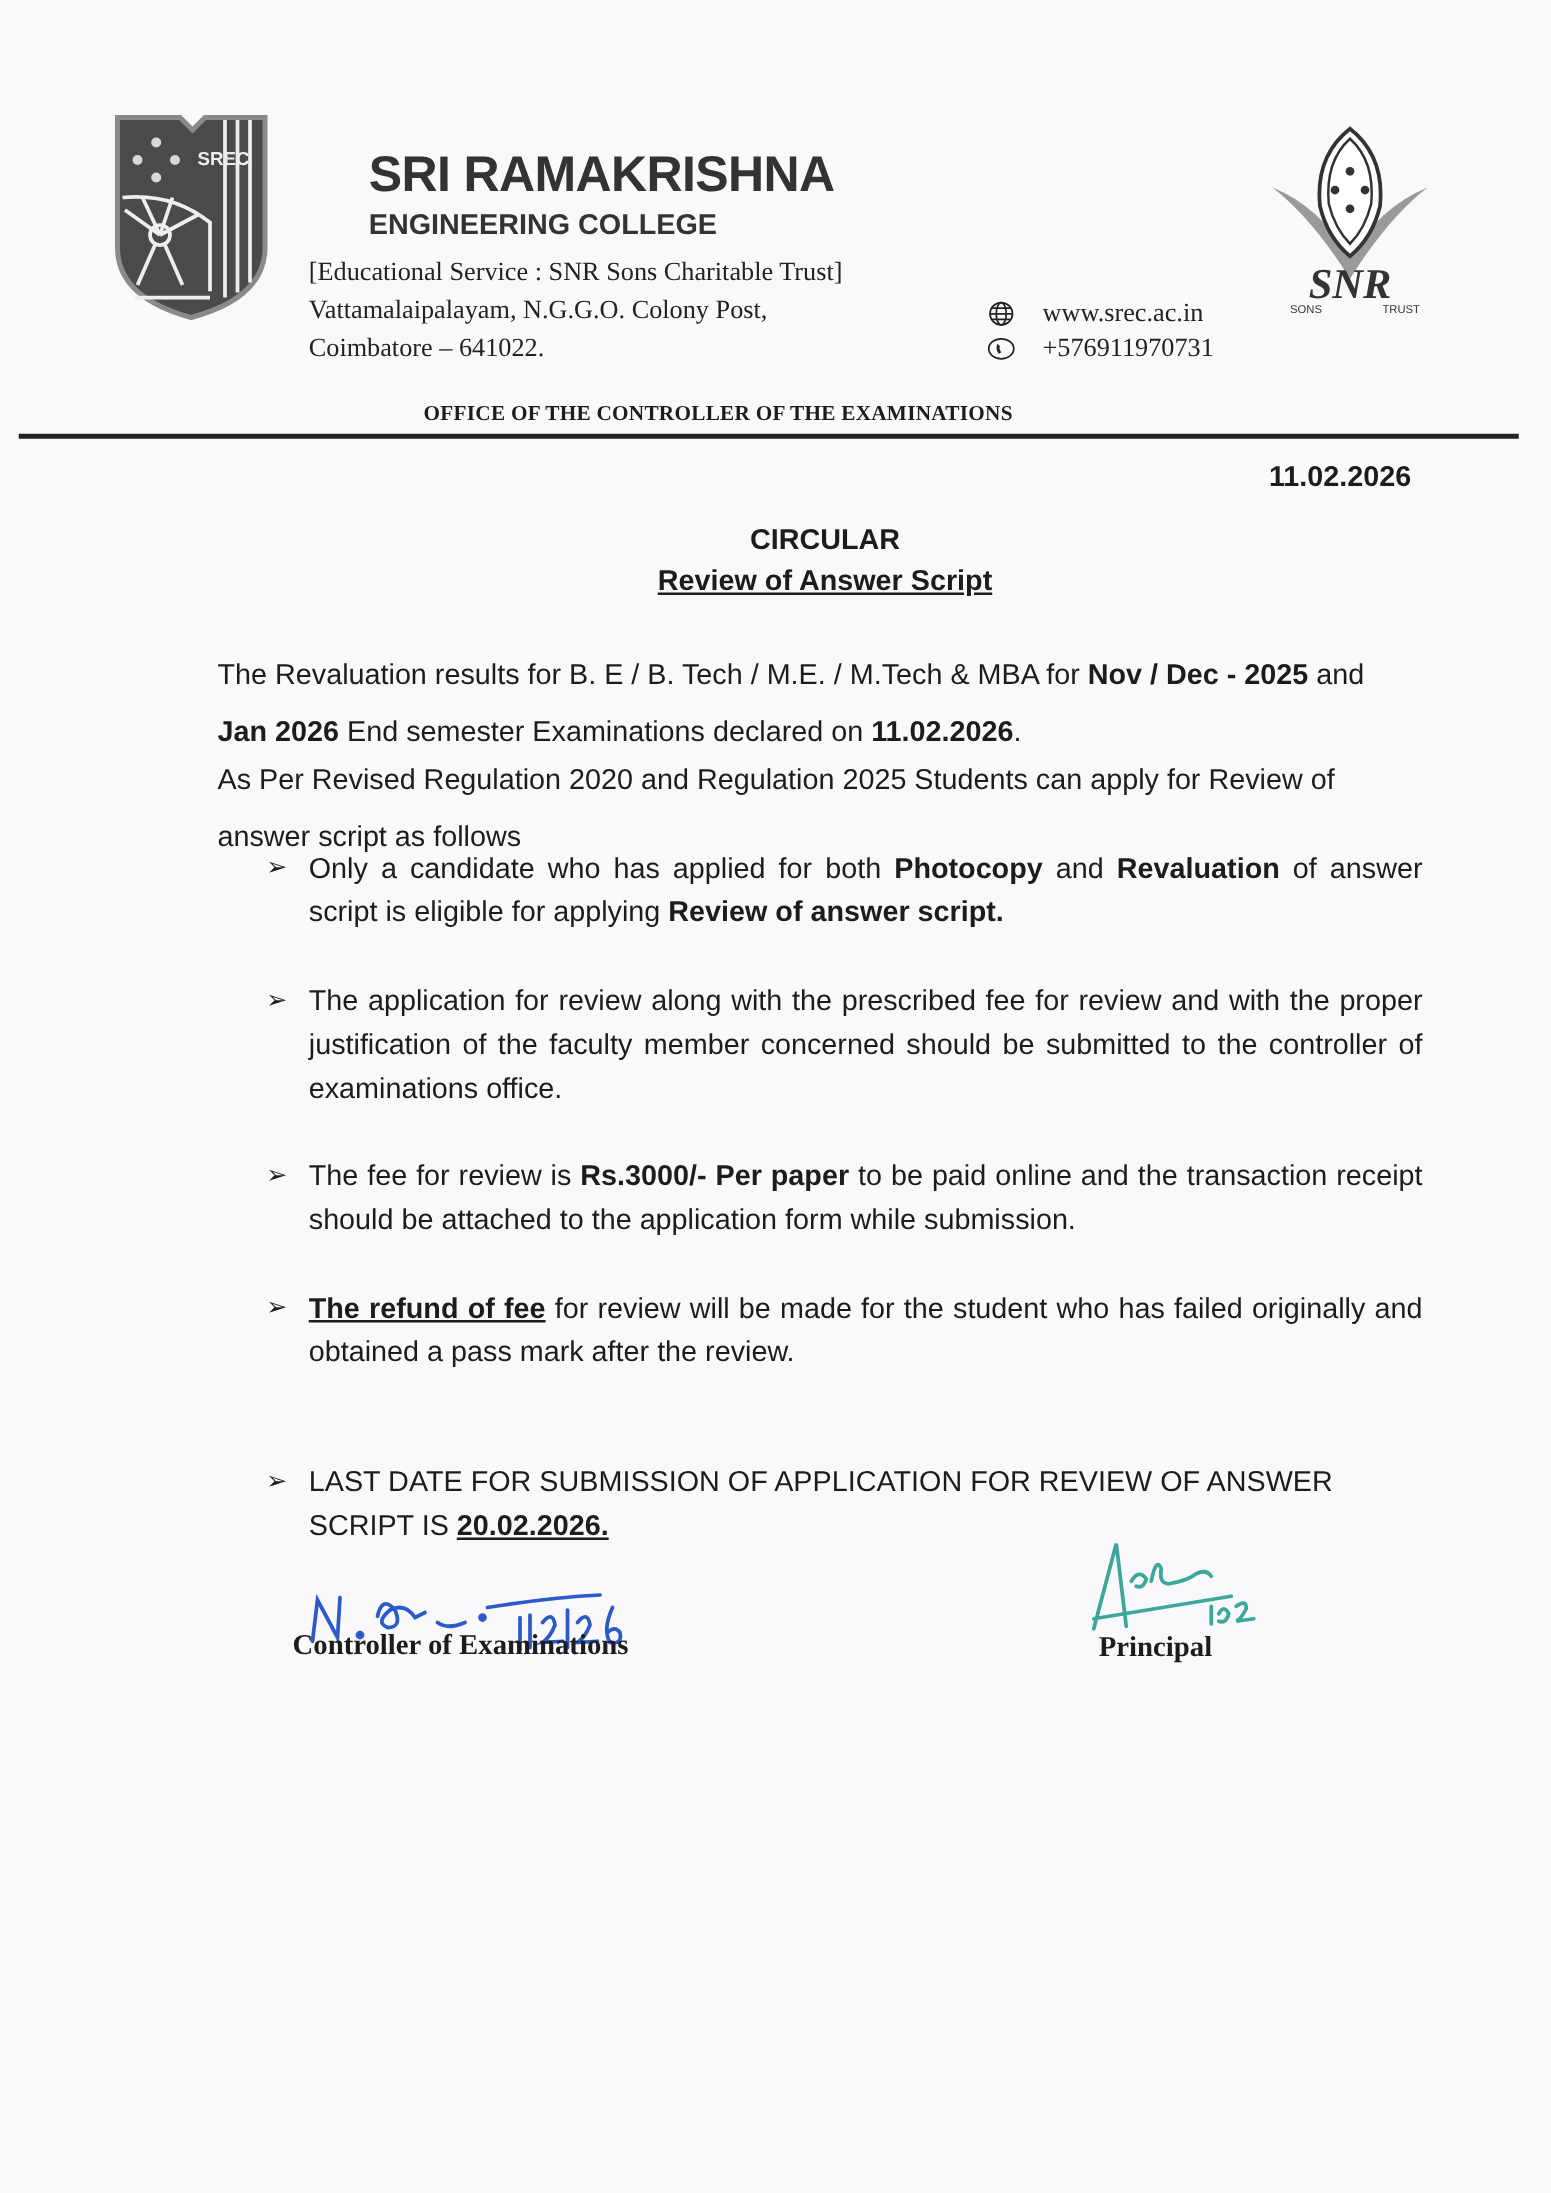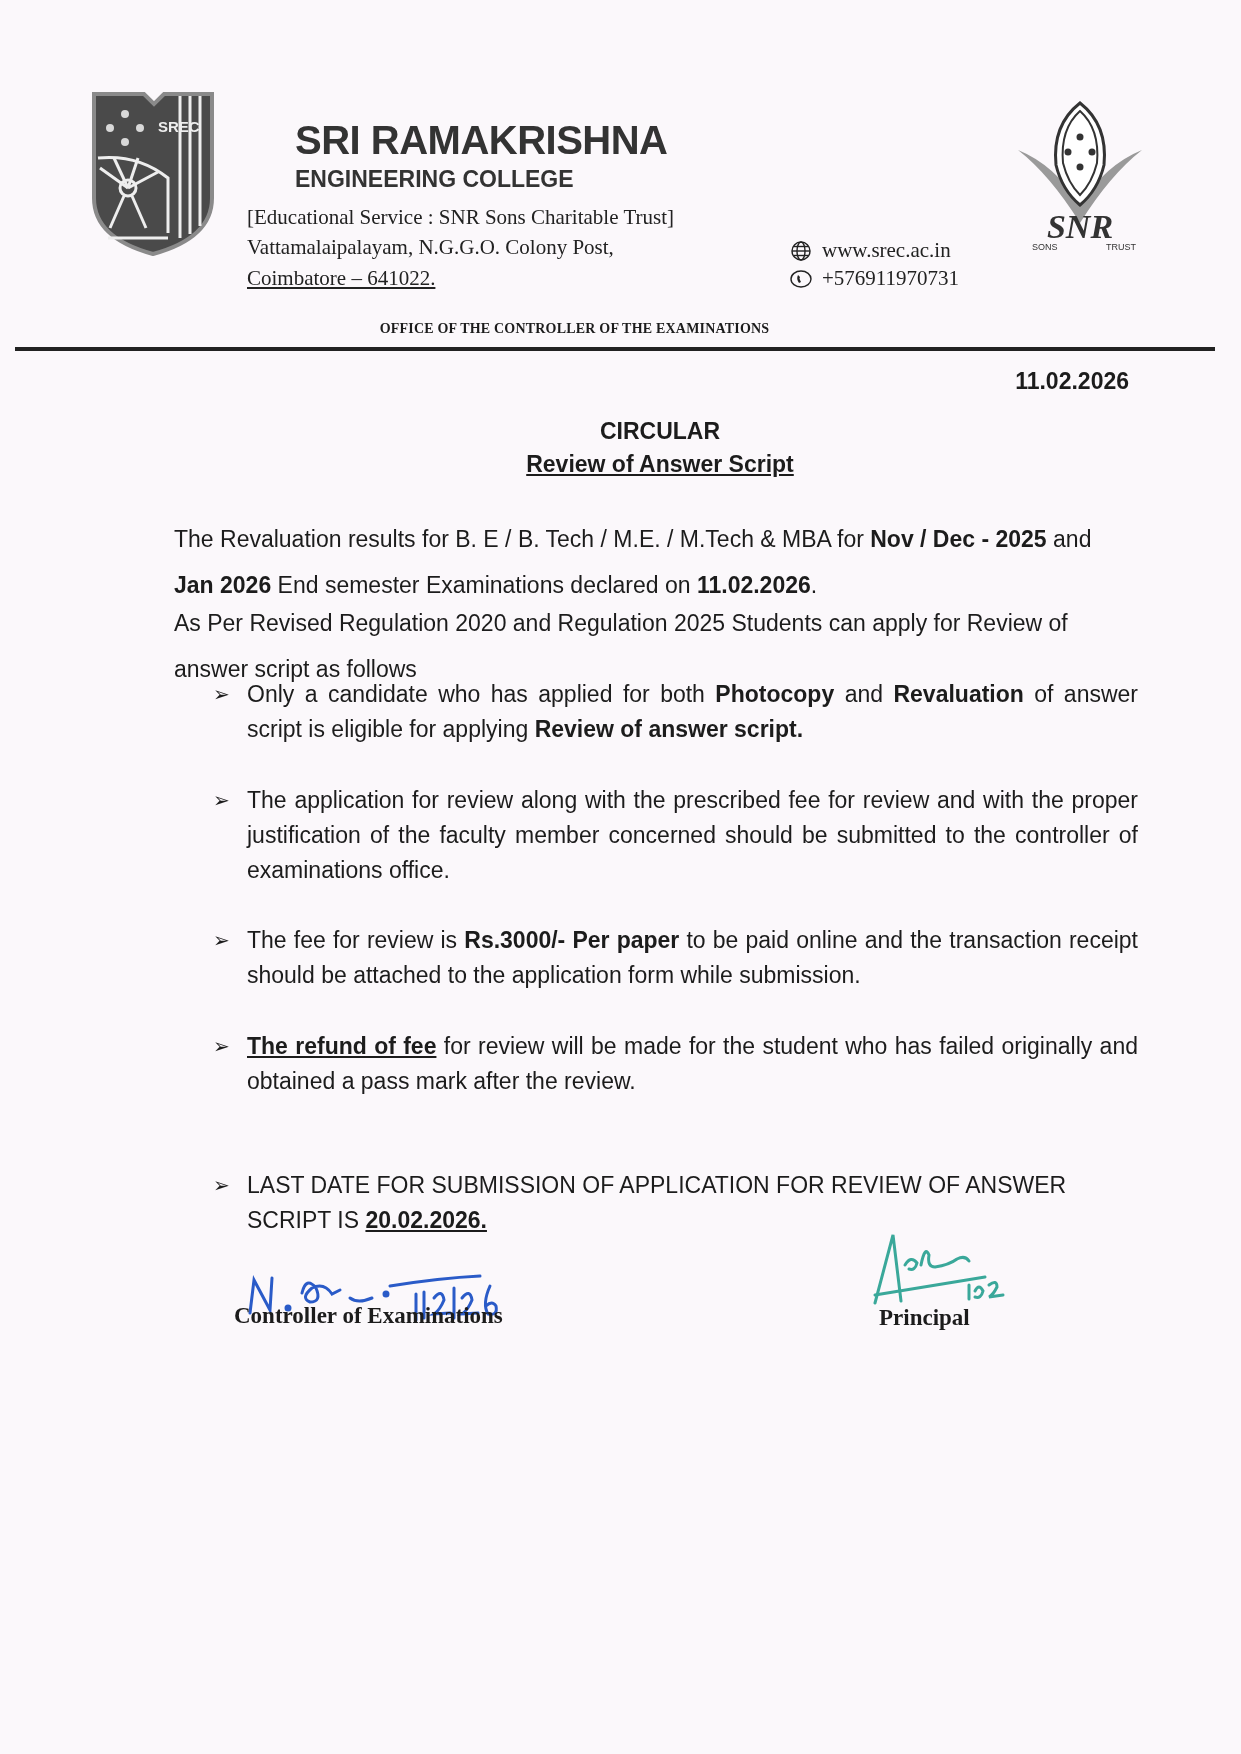--- a/index.html
+++ b/index.html
@@ -13,27 +13,27 @@
     .sans { font-family: "Liberation Sans", "DejaVu Sans", sans-serif; margin-left: 48px; }
     .body-font { font-family: "Liberation Sans Narrow", "Liberation Sans", "DejaVu Sans", sans-serif; }
 
     
     #logo-left { left: 88px; top: 88px; width: 130px; height: 170px; }
     #college-name { left: 247px; top: 118px; font-size: 40px; font-weight: bold; color: #333; letter-spacing: -0.5px; }
     #college-sub { left: 247px; top: 166px; font-size: 23px; font-weight: bold; color: #333; }
     .addr { left: 247px; font-size: 21px; color: #222; }
     #addr-1 { top: 205px; }
     #addr-2 { top: 235px; }
-    #addr-3 { top: 266px; text-decoration: underline; }
-    .contact { left: 790px; font-size: 21px; color: #222; display: flex; align-items: center; gap: 10px; }
+    #addr-3 { top: 266px; }
+    .contact { left: 790px; font-size: 21px; color: #222; display: flex; align-items: center; gap: 22px; }
     #contact-web { top: 238px; }
     #contact-phone { top: 266px; }
     #logo-right { left: 1010px; top: 95px; width: 140px; height: 165px; }
 
-    #office-title { left: 0; width: 1149px; top: 321px; text-align: center; font-size: 14px; font-weight: bold; letter-spacing: 0.2px; }
+    #office-title { left: 0; width: 1149px; top: 321px; text-align: center; font-size: 17px; font-weight: bold; letter-spacing: 0.2px; }
     #header-rule { left: 15px; top: 347px; width: 1200px; height: 4px; background: #222; }
 
     #date { right: 112px; top: 368px; font-size: 23px; font-weight: bold; }
 
     #circular { left: 0; width: 1320px; top: 418px; text-align: center; font-size: 23px; font-weight: bold; }
     #subject { left: 0; width: 1320px; top: 451px; text-align: center; font-size: 23px; font-weight: bold; text-decoration: underline; }
 
     .para { left: 174px; width: 960px; font-size: 23px; line-height: 46px; }
     #para-1 { top: 516px; }
     #para-2 { top: 600px; }

